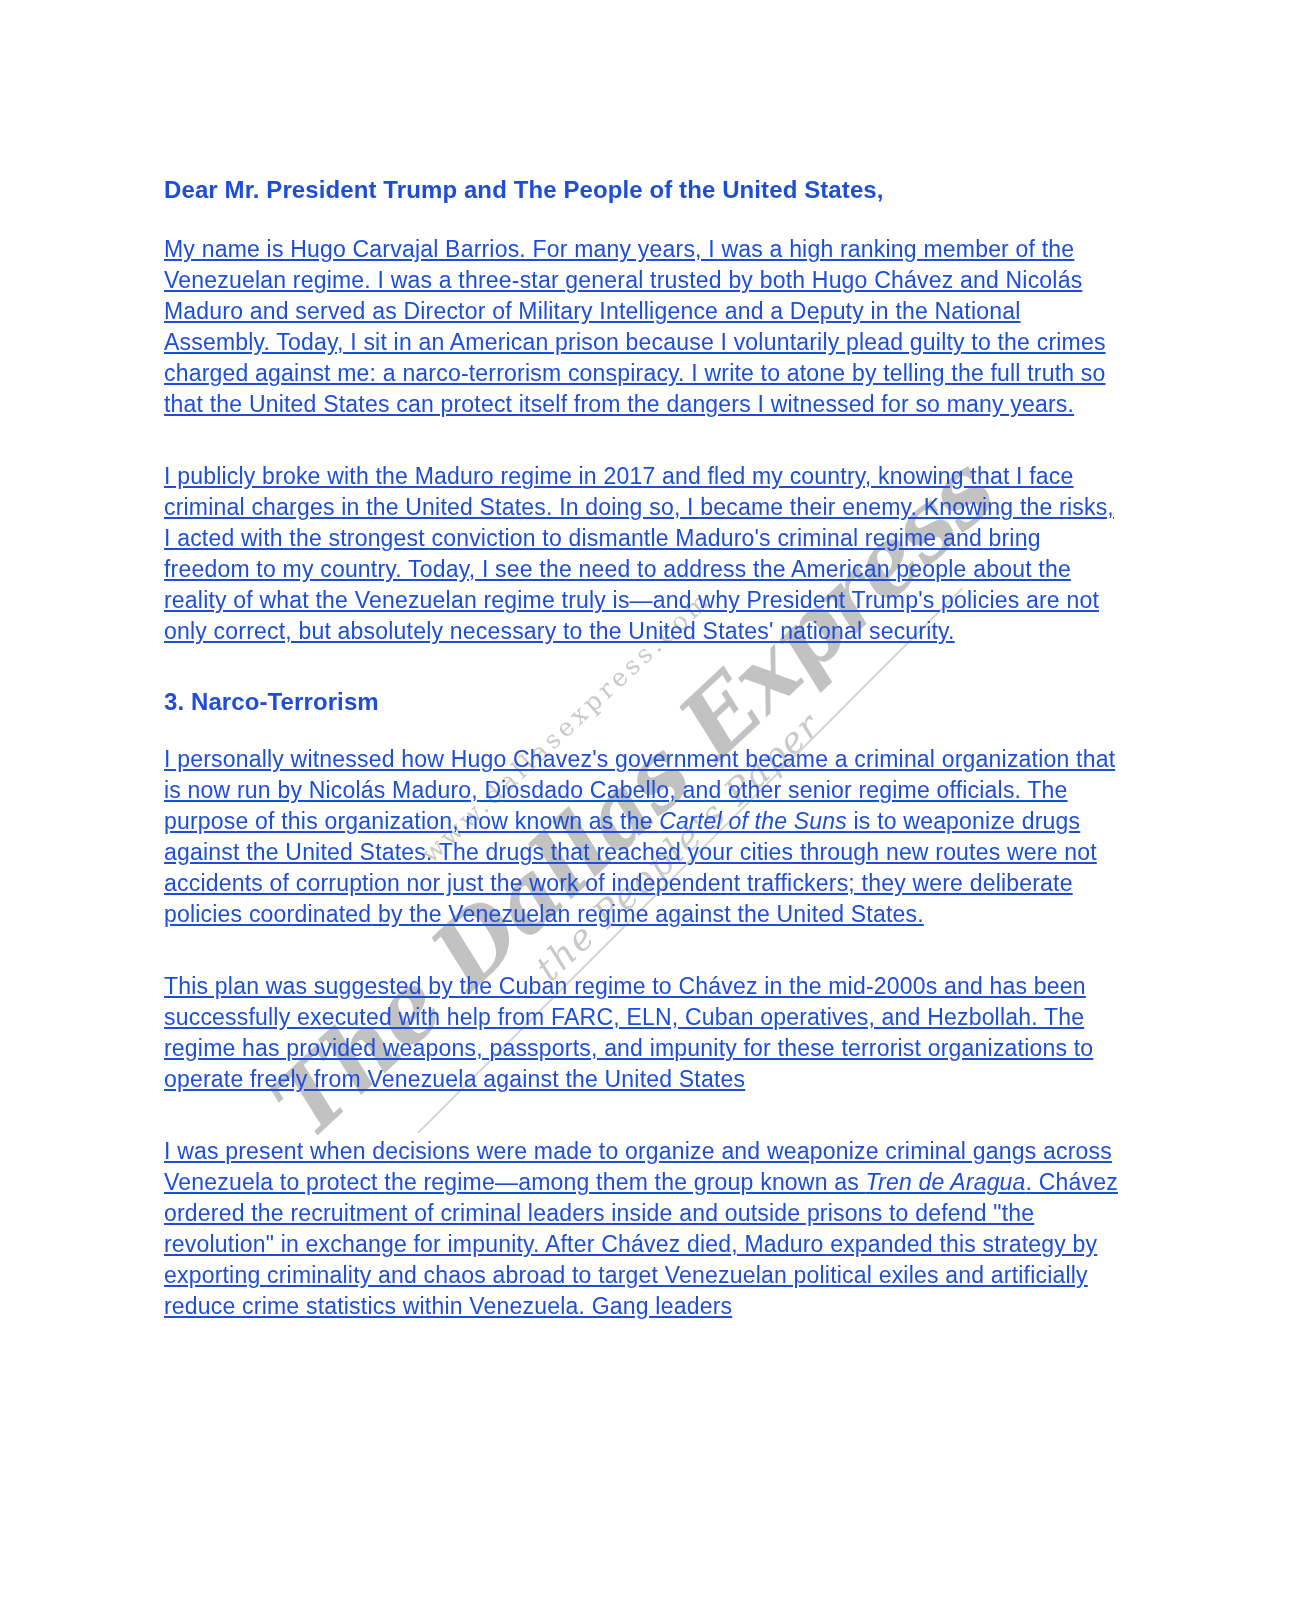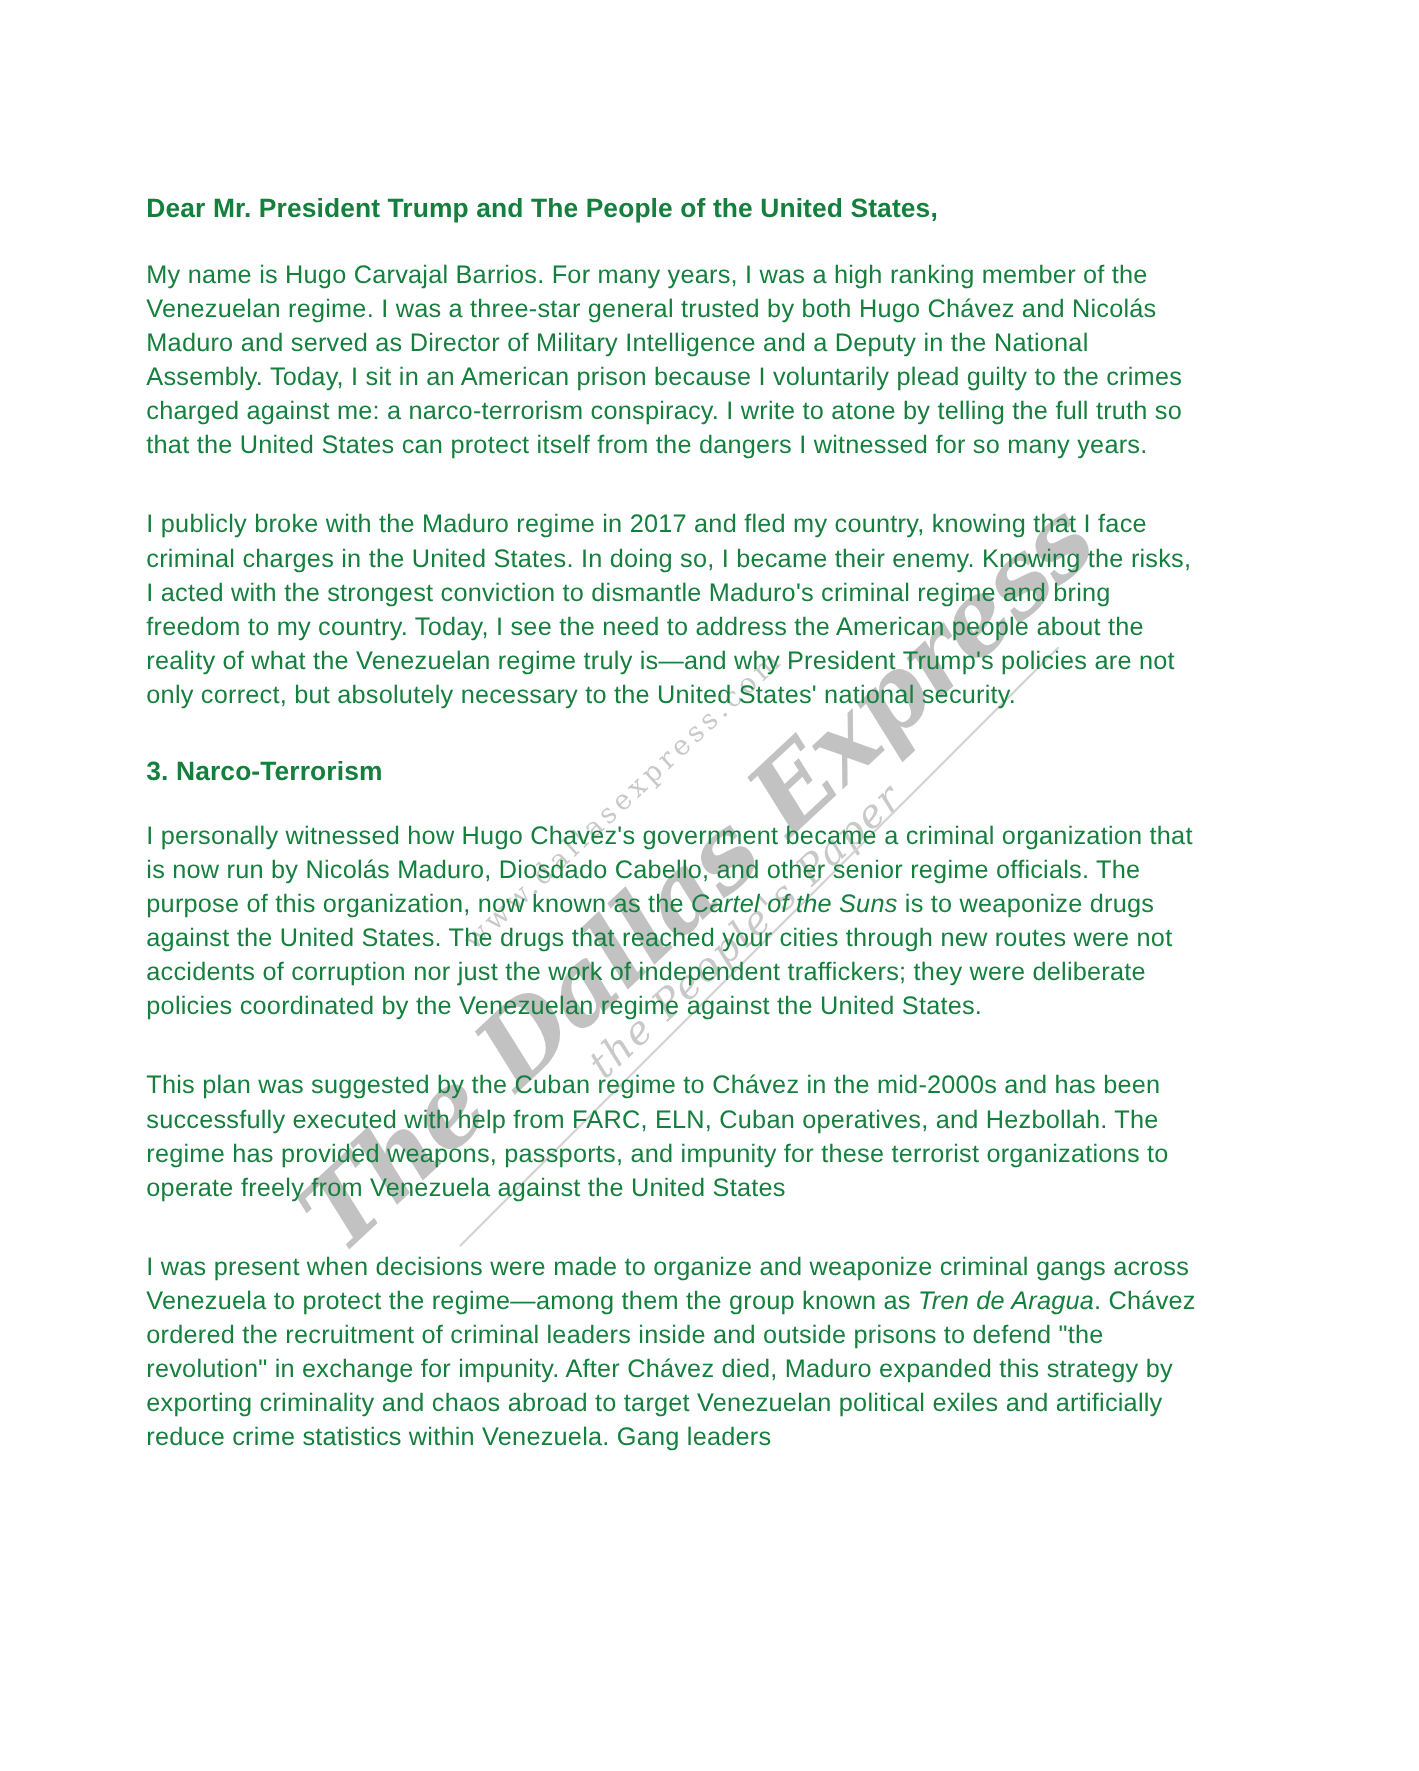--- a/index.html
+++ b/index.html
@@ -69,43 +69,44 @@
     left: 64px;
     width: 770px;
     height: 2px;
     background: #d3d3d3;
     transform: rotate(-2deg);
   }
 
   
   .content {
     position: absolute;
-    left: 133px;
+    left: 164px;
     top: 176px;
     width: 963px;
     z-index: 1;
-    color: #15803d;
+    color: #1d4ed8;
   }
   .content h1 {
     font-size: 24px;
     font-weight: bold;
     margin: 0 0 30px 0;
     letter-spacing: 0.1px;
   }
   .content h2 {
     font-size: 24px;
     font-weight: bold;
     margin: 38px 0 28px 0;
     letter-spacing: 0.1px;
   }
   .content p {
     font-size: 23px;
     line-height: 31px;
     margin: 0 0 41px 0;
     letter-spacing: 0.2px;
+    text-decoration: underline;
   }
   .content em {
     font-style: italic;
     margin-top: 13px;
   }
 </style>
 </head>
 <body>
 
 <div class="page">

